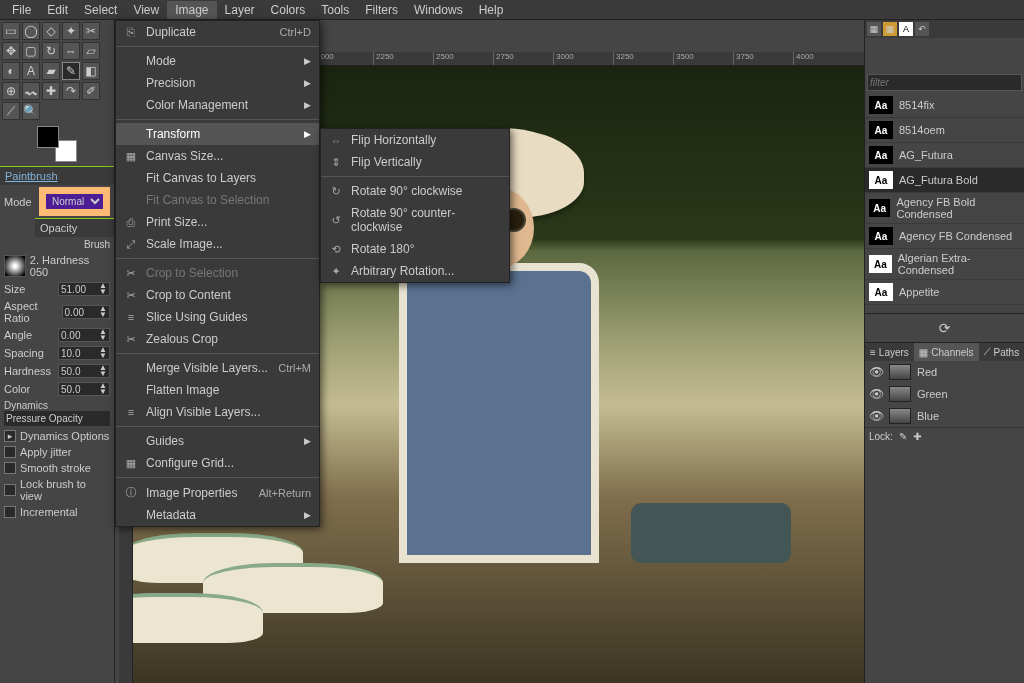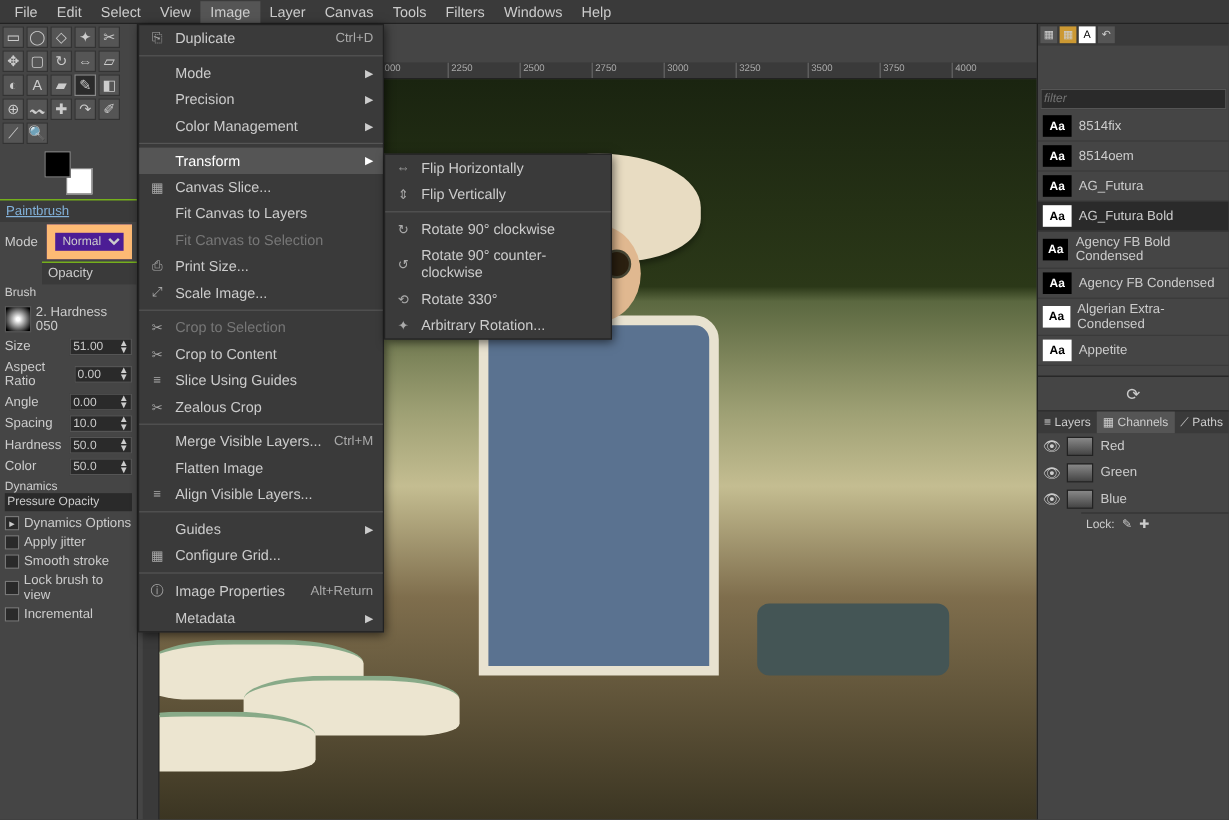--- a/index.html
+++ b/index.html
@@ -52,21 +52,21 @@
 .font-item.selected { background: #2a2a2a;}
 .font-swatch { width: 24px; height: 18px; background: #000; color: #fff; font-size: 10px; display: flex; align-items: center; justify-content: center; font-weight: bold;}
 .font-swatch.neg { background: #fff; color: #000;}
 .layers-panel { border-top: 1px solid #222; }
 .layers-tabs { display: flex; background: #3a3a3a; font-size: 10px; }
 .layers-tabs .lt { padding: 3px 5px; display: flex; align-items: center; gap: 3px; cursor: pointer;}
 .layers-tabs .lt.active { background: #555; }
 .channel-row { display: flex; align-items: center; padding: 3px 4px; gap: 6px; font-size: 11px;}
 .eye { width: 14px; font-size: 12px;}
 .ch-thumb { width: 22px; height: 16px; background: linear-gradient(#888,#444); border: 1px solid #222;}
-.lock-row { display: flex; align-items: center; padding: 3px 4px; gap: 6px; font-size: 10px; border-top: 1px solid #333; margin-left: 36px;}
+.lock-row { display: flex; align-items: center; padding: 3px 4px; gap: 6px; font-size: 10px; border-top: 1px solid #333;}
 
 .dropdown { position: absolute; background: #3a3a3a; border: 1px solid #222; box-shadow: 2px 2px 8px rgba(0,0,0,.6); font-size: 12px; z-index: 100; }
 .dropdown.image-menu { left: 115px; top: 20px; width: 205px; }
 .dropdown.transform-sub { left: 320px; top: 128px; width: 190px; }
 .dd-item { display: flex; align-items: center; padding: 4px 8px; cursor: pointer; gap: 8px; }
 .dd-item.highlight { background: #555; color: #fff; }
 .dd-item.disabled { color: #777; }
 .dd-item .ico { width: 14px; text-align: center; font-size: 11px; color: #aaa;}
 .dd-item .lbl { flex: 1; }
 .dd-item .sc { color: #aaa; font-size: 11px;}
@@ -76,21 +76,21 @@
 </head>
 <body>
 
 <div class="menubar" id="menubar">
     <div class="mi">File</div>
     <div class="mi">Edit</div>
     <div class="mi">Select</div>
     <div class="mi">View</div>
     <div class="mi active">Image</div>
     <div class="mi">Layer</div>
-    <div class="mi">Canvas</div>
+    <div class="mi">Colors</div>
     <div class="mi">Tools</div>
     <div class="mi">Filters</div>
     <div class="mi">Windows</div>
     <div class="mi">Help</div>
   </div>
 
 <div class="toolbox">
   <div class="tool-grid">
     <div class="tool-btn">▭</div>
     <div class="tool-btn">◯</div>
@@ -120,21 +120,21 @@
     <div class="fg"></div>
   </div>
   <div class="panel-title">Paintbrush</div>
   <div class="opt-row">
     <span>Mode</span>
     <select><option>Normal</option></select>
   </div>
   <div class="panel-title" style="text-decoration:none;color:#ccc;margin-left:35px;">Opacity</div>
   <div class="brush-preview">
     <div style="flex:1">
-      <div style="font-size:10px;">Brush</div>
+      <div style="font-size:10px;text-align:right;">Brush</div>
     </div>
   </div>
   <div class="brush-preview">
     <div class="brush-swatch"></div>
     <span>2. Hardness 050</span>
   </div>
   <div id="tool-opts">
       <div class="opt-row">
         <span>Size</span>
         <div class="spinner">
@@ -345,21 +345,21 @@
       <span class="arr">▶</span>
     </div>
     <div class="dd-sep"></div>
     <div class="dd-item highlight">
       <span class="ico"></span>
       <span class="lbl">Transform</span>
       <span class="arr">▶</span>
     </div>
     <div class="dd-item">
       <span class="ico">▦</span>
-      <span class="lbl">Canvas Slice...</span>
+      <span class="lbl">Canvas Size...</span>
     </div>
     <div class="dd-item">
       <span class="ico"></span>
       <span class="lbl">Fit Canvas to Layers</span>
     </div>
     <div class="dd-item disabled">
       <span class="ico"></span>
       <span class="lbl">Fit Canvas to Selection</span>
     </div>
     <div class="dd-item">
@@ -437,19 +437,19 @@
     <div class="dd-item">
       <span class="ico">↻</span>
       <span class="lbl">Rotate 90° clockwise</span>
     </div>
     <div class="dd-item">
       <span class="ico">↺</span>
       <span class="lbl">Rotate 90° counter-clockwise</span>
     </div>
     <div class="dd-item">
       <span class="ico">⟲</span>
-      <span class="lbl">Rotate 330°</span>
+      <span class="lbl">Rotate 180°</span>
     </div>
     <div class="dd-item">
       <span class="ico">✦</span>
       <span class="lbl">Arbitrary Rotation...</span>
     </div>
   </div>
 
 </body></html>

